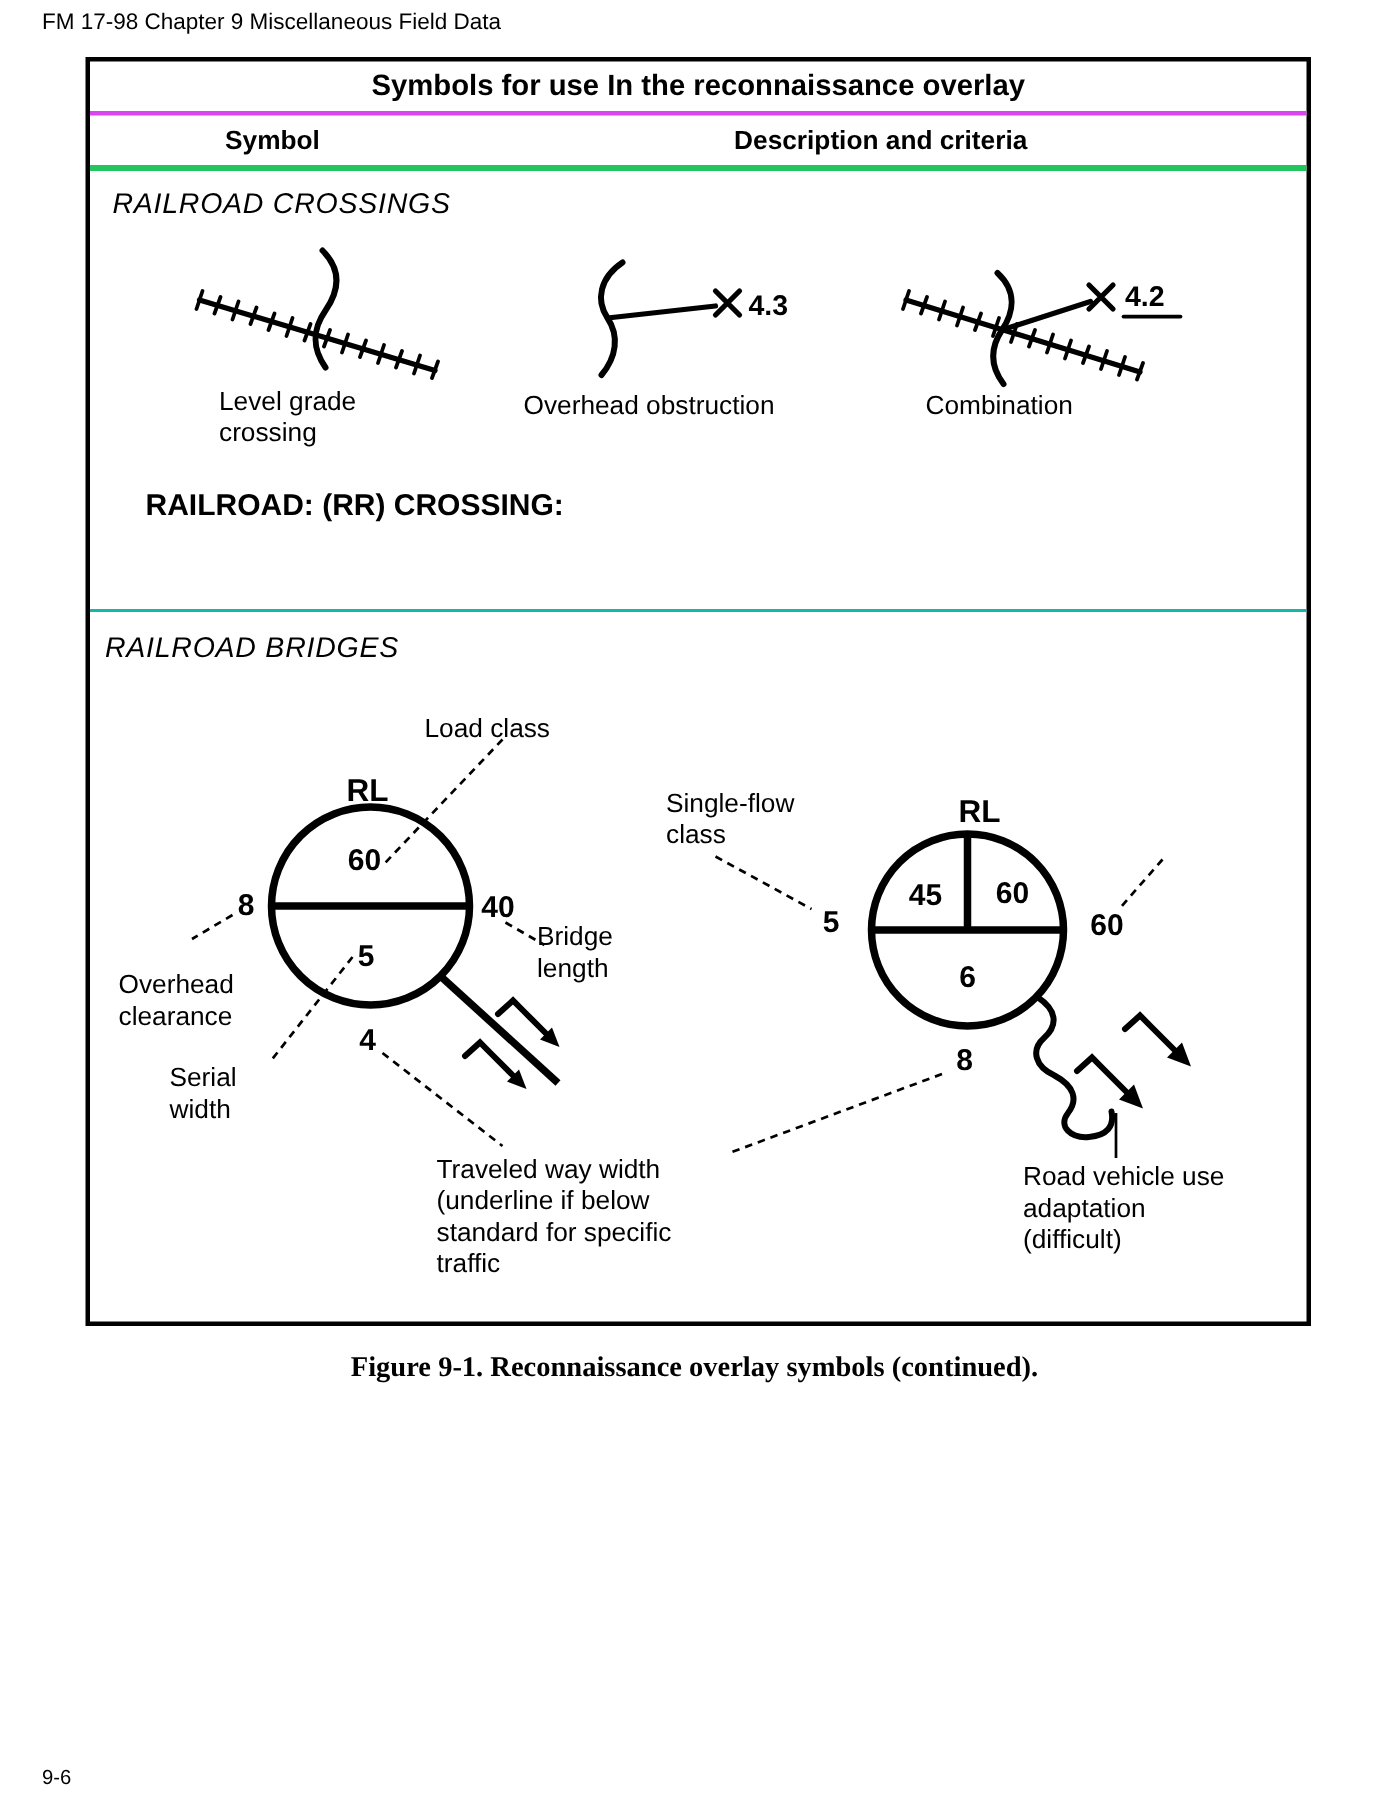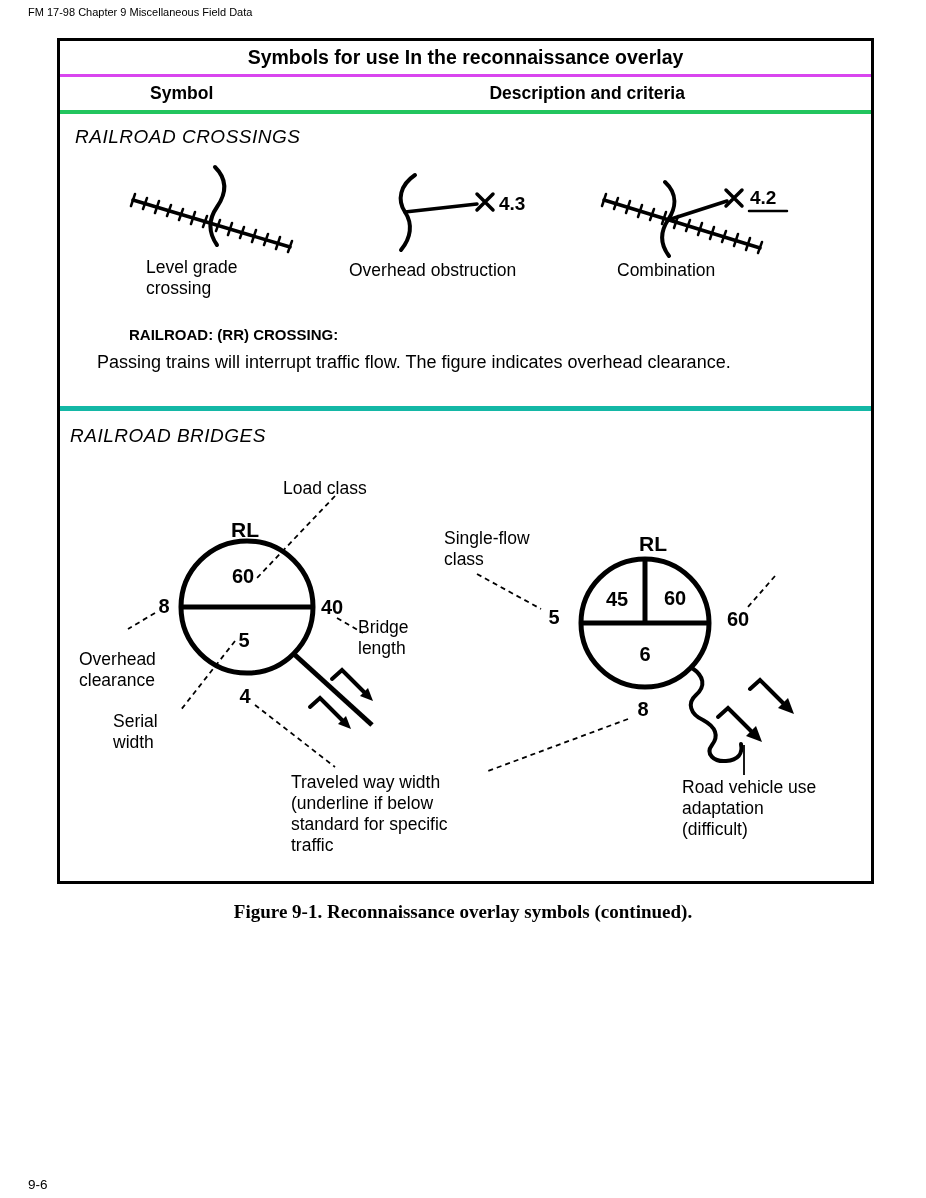--- a/index.html
+++ b/index.html
@@ -1,33 +1,33 @@
 <!DOCTYPE html>
 <html><head>
 <meta charset="utf-8">
 <style>
   html,body{margin:0;padding:0;background:#fff;}
   #page{position:relative;width:926px;height:1198px;background:#ffffff;overflow:hidden;
         font-family:"Liberation Sans",sans-serif;color:#000;}
   .abs{position:absolute;}
-  #page-header{left:28px;top:6px;font-size:11px;}
+  #page-header{left:28px;top:6px;font-size:15px;}
   #fig-table{left:57px;top:38px;width:811px;height:840px;border:3px solid #000;}
   .t-title{height:33px;display:flex;align-items:center;justify-content:center;
            border-bottom:3px solid #d946ef;font-size:19.5px;font-weight:700;}
   .t-cols{height:33px;display:flex;border-bottom:4px solid #22c55e;}
   .t-col{display:flex;align-items:center;justify-content:center;font-size:17.5px;font-weight:700;}
   .t-col.c1{width:30%;}
   .t-col.c2{width:70%;}
   .sec{position:relative;}
-  #sec-crossings{height:292px;border-bottom:5px solid #14b8a6;}
+  #sec-crossings{height:292px;border-bottom:2px solid #14b8a6;}
   #sec-bridges{height:467px;}
   .sec-head{font-style:italic;font-size:19px;letter-spacing:.5px;}
   .lbl{font-size:17.5px;line-height:21px;}
   .nowrap{white-space:nowrap;}
-  .note-title{font-size:15px;font-weight:700;margin-left:32px;}
+  .note-title{font-size:20px;font-weight:700;}
   .note-body{font-size:18px;width:745px;}
   #caption{left:0;top:901px;width:926px;text-align:center;
            font-family:"Liberation Serif",serif;font-weight:700;font-size:19px;}
   #footer-page{left:28px;top:1177px;font-size:13.5px;}
   svg{display:block;}
   .sw5{stroke:#000;stroke-width:5;fill:none;}
   .sw4{stroke:#000;stroke-width:4;fill:none;stroke-linecap:round;}
   .sw35{stroke:#000;stroke-width:3.5;fill:none;stroke-linecap:round;}
   .sw25{stroke:#000;stroke-width:2.5;fill:none;stroke-linecap:round;}
   .leader{stroke:#000;stroke-width:1.8;fill:none;stroke-dasharray:5 4;}
@@ -77,21 +77,20 @@
         <path class="sw25" d="M14,20 L10,32 M26,24 L22,35 M38,27 L34,39 M50,31 L46,43 M62,35 L58,46 M74,38 L70,50 M86,42 L82,54 M98,46 L94,57 M110,49 L106,61 M122,53 L118,65 M134,57 L130,68 M146,60 L142,72 M158,64 L154,76 M170,68 L166,79"></path>
         <path class="sw4" d="M73,8 C86,20 84,34 76,46 C68,58 68,70 77,82"></path>
         <path class="sw35" d="M76,46 L135,27"></path>
         <path class="sw35" d="M134,16 L150,32 M150,16 L134,32"></path>
         <text class="clr" x="158" y="30">4.2</text>
         <path class="sw25" d="M157,37 L195,37"></path>
       </svg>
       <div class="abs lbl nowrap" style="left:557px;top:146px;">Combination</div>
 
       <div class="abs note-title" style="left:37px;top:212px;">RAILROAD:  (RR) CROSSING:</div>
-      <div class="abs note-body" style="left:37px;top:238px;">Passing trains will interrupt traffic flow. The figure indicates overhead clearance.</div>
     </div>
 
     <div id="sec-bridges" class="sec">
       <div class="abs sec-head" style="left:10px;top:14px;">RAILROAD BRIDGES</div>
 
       <svg class="abs" style="left:0;top:0;" width="811" height="467" viewBox="0 0 811 467">
 
         <circle class="sw5" cx="187" cy="196" r="66"></circle>
         <path class="sw5" d="M121,196 L253,196"></path>
         <text class="rl" x="185" y="126">RL</text>

